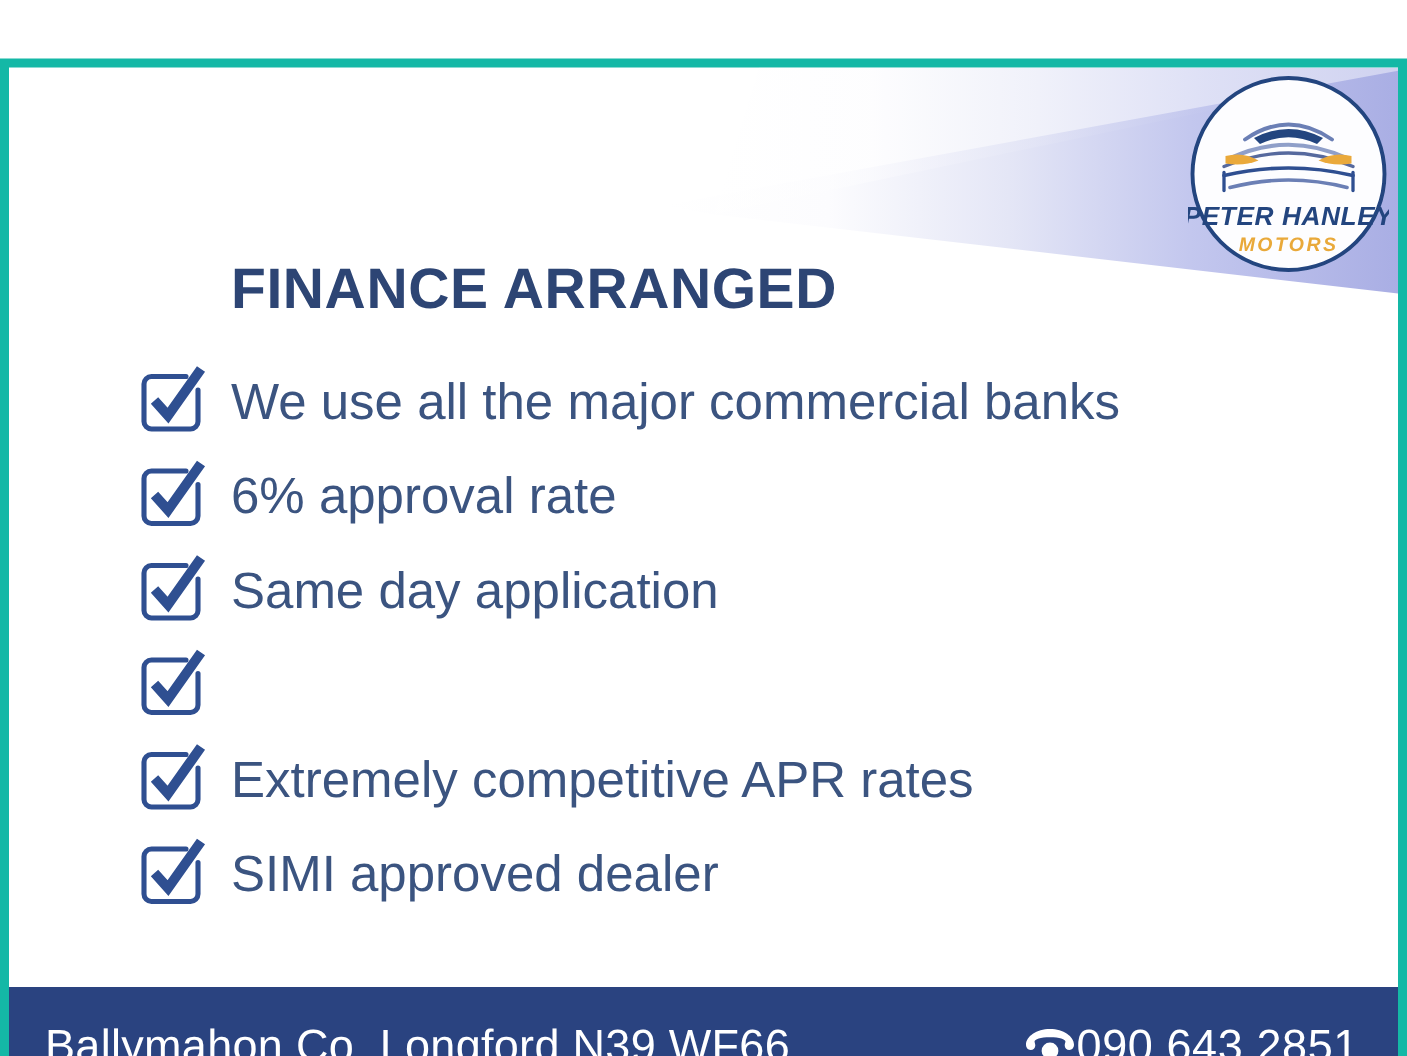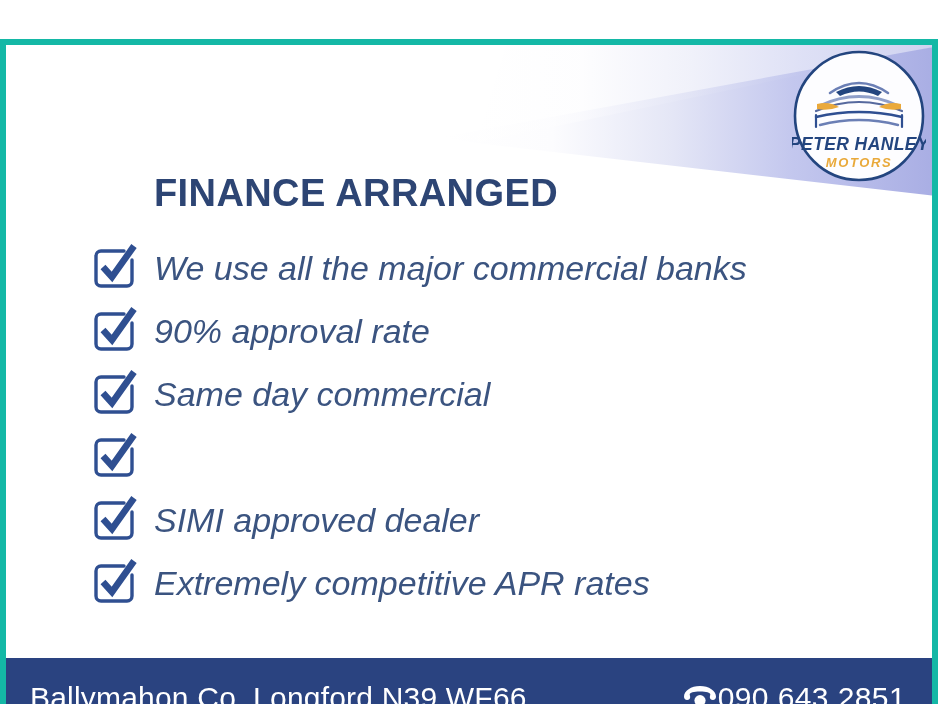--- a/index.html
+++ b/index.html
@@ -68,21 +68,20 @@
 
   .feature-list {
     list-style: none;
     margin: 0;
     padding: 0;
   }
   .feature-row {
     display: flex;
     align-items: center;
     height: 63px;
-    font-style: italic;
   }
   .check-icon {
     flex: 0 0 auto;
     width: 52px;
     height: 52px;
     margin-right: 14px;
     position: relative;
     top: -2px;
   }
   .check-icon svg {
@@ -198,60 +197,60 @@
         <span class="feature-text">We use all the major commercial banks</span>
       </li>
 
       <li class="feature-row">
         <span class="check-icon">
           <svg width="52" height="52" viewBox="0 0 52 52" xmlns="http://www.w3.org/2000/svg">
             <path d="M44 20 V41 a5 5 0 0 1 -5 5 H13 a5 5 0 0 1 -5 -5 V16 a5 5 0 0 1 5 -5 H36" fill="none" stroke="#2f4f91" stroke-width="3.4" stroke-linecap="round"></path>
             <path d="M15 27 L24 37 L46 6" fill="none" stroke="#2f4f91" stroke-width="6.6" stroke-linecap="butt" stroke-linejoin="miter"></path>
           </svg>
         </span>
-        <span class="feature-text">90% approval rate</span>
-      </li>
-
-      <li class="feature-row">
-        <span class="check-icon">
-          <svg width="52" height="52" viewBox="0 0 52 52" xmlns="http://www.w3.org/2000/svg">
-            <path d="M44 20 V41 a5 5 0 0 1 -5 5 H13 a5 5 0 0 1 -5 -5 V16 a5 5 0 0 1 5 -5 H36" fill="none" stroke="#2f4f91" stroke-width="3.4" stroke-linecap="round"></path>
-            <path d="M15 27 L24 37 L46 6" fill="none" stroke="#2f4f91" stroke-width="6.6" stroke-linecap="butt" stroke-linejoin="miter"></path>
-          </svg>
-        </span>
-        <span class="feature-text">Same day commercial</span>
-      </li>
-
-      <li class="feature-row">
-        <span class="check-icon">
-          <svg width="52" height="52" viewBox="0 0 52 52" xmlns="http://www.w3.org/2000/svg">
-            <path d="M44 20 V41 a5 5 0 0 1 -5 5 H13 a5 5 0 0 1 -5 -5 V16 a5 5 0 0 1 5 -5 H36" fill="none" stroke="#2f4f91" stroke-width="3.4" stroke-linecap="round"></path>
-            <path d="M15 27 L24 37 L46 6" fill="none" stroke="#2f4f91" stroke-width="6.6" stroke-linecap="butt" stroke-linejoin="miter"></path>
-          </svg>
-        </span>
+        <span class="feature-text">6% approval rate</span>
+      </li>
+
+      <li class="feature-row">
+        <span class="check-icon">
+          <svg width="52" height="52" viewBox="0 0 52 52" xmlns="http://www.w3.org/2000/svg">
+            <path d="M44 20 V41 a5 5 0 0 1 -5 5 H13 a5 5 0 0 1 -5 -5 V16 a5 5 0 0 1 5 -5 H36" fill="none" stroke="#2f4f91" stroke-width="3.4" stroke-linecap="round"></path>
+            <path d="M15 27 L24 37 L46 6" fill="none" stroke="#2f4f91" stroke-width="6.6" stroke-linecap="butt" stroke-linejoin="miter"></path>
+          </svg>
+        </span>
+        <span class="feature-text">Same day application</span>
+      </li>
+
+      <li class="feature-row">
+        <span class="check-icon">
+          <svg width="52" height="52" viewBox="0 0 52 52" xmlns="http://www.w3.org/2000/svg">
+            <path d="M44 20 V41 a5 5 0 0 1 -5 5 H13 a5 5 0 0 1 -5 -5 V16 a5 5 0 0 1 5 -5 H36" fill="none" stroke="#2f4f91" stroke-width="3.4" stroke-linecap="round"></path>
+            <path d="M15 27 L24 37 L46 6" fill="none" stroke="#2f4f91" stroke-width="6.6" stroke-linecap="butt" stroke-linejoin="miter"></path>
+          </svg>
+        </span>
+      </li>
+
+      <li class="feature-row">
+        <span class="check-icon">
+          <svg width="52" height="52" viewBox="0 0 52 52" xmlns="http://www.w3.org/2000/svg">
+            <path d="M44 20 V41 a5 5 0 0 1 -5 5 H13 a5 5 0 0 1 -5 -5 V16 a5 5 0 0 1 5 -5 H36" fill="none" stroke="#2f4f91" stroke-width="3.4" stroke-linecap="round"></path>
+            <path d="M15 27 L24 37 L46 6" fill="none" stroke="#2f4f91" stroke-width="6.6" stroke-linecap="butt" stroke-linejoin="miter"></path>
+          </svg>
+        </span>
+        <span class="feature-text">Extremely competitive APR rates</span>
       </li>
 
       <li class="feature-row">
         <span class="check-icon">
           <svg width="52" height="52" viewBox="0 0 52 52" xmlns="http://www.w3.org/2000/svg">
             <path d="M44 20 V41 a5 5 0 0 1 -5 5 H13 a5 5 0 0 1 -5 -5 V16 a5 5 0 0 1 5 -5 H36" fill="none" stroke="#2f4f91" stroke-width="3.4" stroke-linecap="round"></path>
             <path d="M15 27 L24 37 L46 6" fill="none" stroke="#2f4f91" stroke-width="6.6" stroke-linecap="butt" stroke-linejoin="miter"></path>
           </svg>
         </span>
         <span class="feature-text">SIMI approved dealer</span>
-      </li>
-
-      <li class="feature-row">
-        <span class="check-icon">
-          <svg width="52" height="52" viewBox="0 0 52 52" xmlns="http://www.w3.org/2000/svg">
-            <path d="M44 20 V41 a5 5 0 0 1 -5 5 H13 a5 5 0 0 1 -5 -5 V16 a5 5 0 0 1 5 -5 H36" fill="none" stroke="#2f4f91" stroke-width="3.4" stroke-linecap="round"></path>
-            <path d="M15 27 L24 37 L46 6" fill="none" stroke="#2f4f91" stroke-width="6.6" stroke-linecap="butt" stroke-linejoin="miter"></path>
-          </svg>
-        </span>
-        <span class="feature-text">Extremely competitive APR rates</span>
       </li>
 
     </ul>
   </div>
 
   <div class="footer-bar">
     <span class="footer-address">Ballymahon Co. Longford N39 WF66</span>
 
     <span class="footer-phone">
       <svg class="phone-icon" viewBox="0 0 36 30" xmlns="http://www.w3.org/2000/svg">

